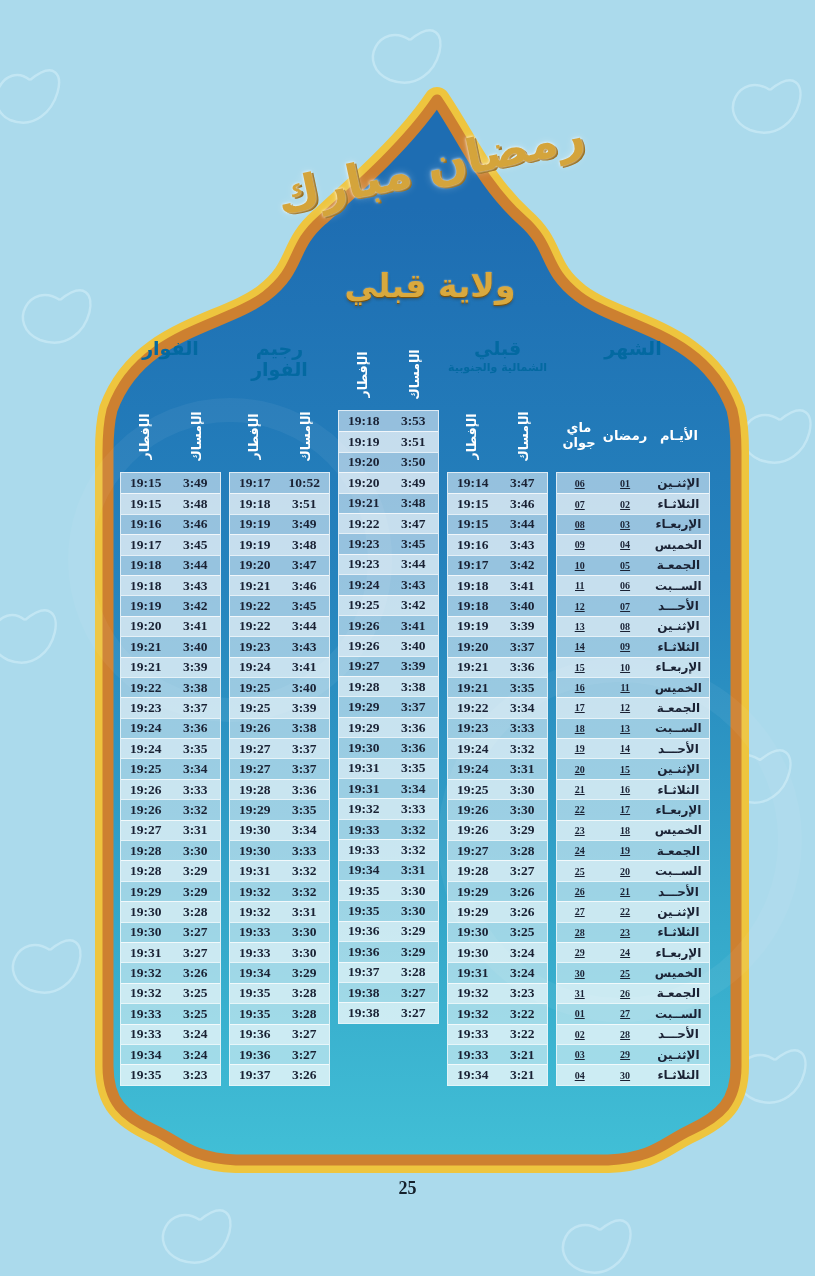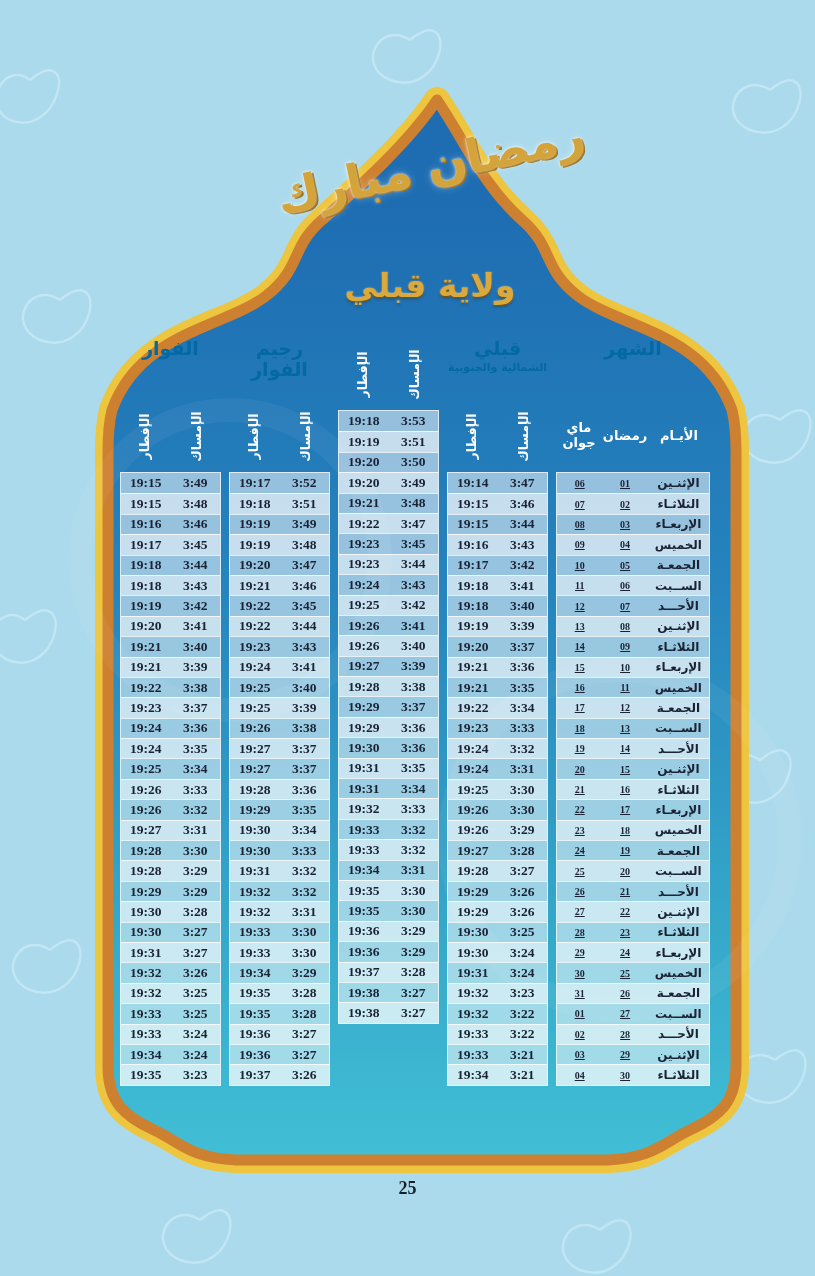--- a/index.html
+++ b/index.html
@@ -598,21 +598,21 @@
     <div class="vlabels">
       <div class="vcell">
           <span class="vtext">الإمساك</span>
         </div>
       <div class="vcell">
           <span class="vtext">الإفطار</span>
         </div>
     </div>
     <div class="rows">
         <div class="trow">
-          <span class="cell time">3:52</span>
+          <span class="cell time">10:52</span>
           <span class="cell time">19:17</span>
         </div>
         <div class="trow">
           <span class="cell time">3:51</span>
           <span class="cell time">19:18</span>
         </div>
         <div class="trow">
           <span class="cell time">3:49</span>
           <span class="cell time">19:19</span>
         </div>

